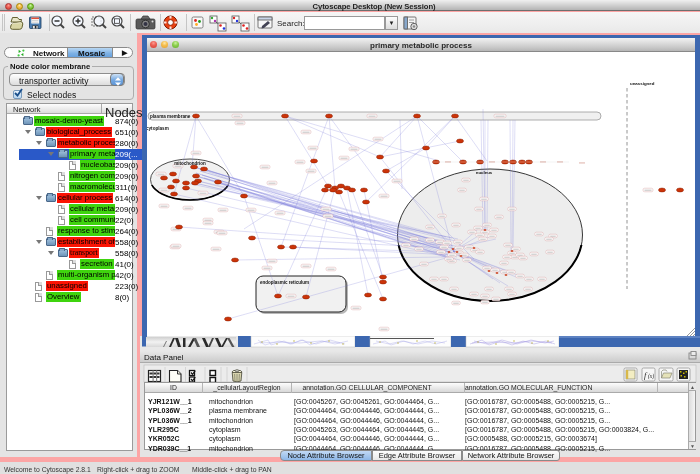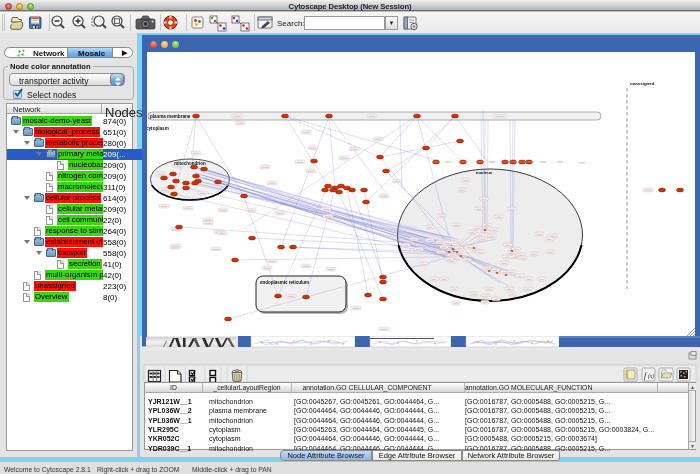--- a/index.html
+++ b/index.html
@@ -1,16 +1,16 @@
 <!DOCTYPE html>
 <html><head><meta charset="utf-8"><style>
 *{margin:0;padding:0;box-sizing:border-box;}
 html,body{width:700px;height:474px;overflow:hidden;background:#e8e8e8;font-family:"Liberation Sans",sans-serif;}
 .abs{position:absolute;}
-#page{position:relative;width:700px;height:474px;background:#7dd3fc;}
+#page{position:relative;width:700px;height:474px;background:#fca5a5;padding-left:24px;}
 
 #titlebar{left:0;top:0;width:700px;height:11px;background:linear-gradient(#f0f0f0,#cfcfcf 55%,#b4b4b4);border-bottom:1px solid #6e6e6e;}
 .tl{top:2.5px;width:7px;height:7px;border-radius:50%;}
 #title{width:700px;text-align:center;top:1.5px;font-size:7.7px;font-weight:600;color:#222;letter-spacing:-0.1px;}
 
 #toolbar{left:0;top:12px;width:700px;height:21px;background:linear-gradient(#f6f6f6,#e9e9e9);}
 .tsep{top:2px;width:1px;height:17px;background:#c5c5c5;}
 #searchlbl{top:19px;left:277px;font-size:8px;color:#222;}
 #searchbox{top:16px;left:304px;width:81px;height:14px;background:#fff;border:1px solid #999;}
 #searchdrop{top:16px;left:385px;width:13px;height:14px;background:linear-gradient(#fdfdfd,#ddd);border:1px solid #999;font-size:6px;color:#222;text-align:center;line-height:13px;}
@@ -27,21 +27,21 @@
 #combo span{position:absolute;left:9px;top:1.5px;font-size:8.5px;color:#111;}
 #combobtn{position:absolute;right:0px;top:-1px;width:14px;height:13px;background:linear-gradient(#cfe3f7,#74a7e0 55%,#5d97da);border:1px solid #7a7a7a;border-radius:4px;}
 #checkbox{left:13px;top:57px;width:9px;height:9px;background:linear-gradient(#eaf3fc,#b9d6f0);border:1px solid #7799bb;border-radius:2px;}
 #checklbl{left:27px;top:57px;font-size:8.5px;color:#111;}
 
 #tree{left:6px;top:70px;width:127px;height:348px;background:#fff;border:1px solid #9a9a9a;}
 #treehead{position:absolute;left:0;top:0;width:125px;height:10px;background:linear-gradient(#fdfdfd,#dcdcdc);border-bottom:1px solid #aaa;}
 #treehead .c1{position:absolute;left:6px;top:1px;font-size:7.5px;color:#222;}
 #treehead .c2{position:absolute;left:98px;top:1px;font-size:13px;color:#222;}
 #treehead .sep{position:absolute;left:94px;top:0;width:1px;height:10px;background:#aaa;}
-.trow{position:absolute;left:0;width:143px;height:11px;}
+.trow{position:absolute;left:12px;width:143px;height:11px;}
 .trow .lbl{position:absolute;top:0.5px;font-size:7.8px;color:#000;white-space:nowrap;overflow:hidden;padding:0 1px;height:10px;line-height:10px;}
 .file:before{content:"";position:absolute;right:-1px;top:-1px;width:3px;height:3px;background:#ddd;border-left:1px solid #999;border-bottom:1px solid #999;}
 .trow .cnt{position:absolute;left:96px;top:1px;font-size:8px;color:#000;}
 .grn{background:#3fd40e;}
 .red{background:#fb1404;}
 .arr{position:absolute;top:3px;width:0;height:0;border-left:3.5px solid transparent;border-right:3.5px solid transparent;border-top:4.5px solid #777;}
 .fold{position:absolute;top:1.5px;width:10px;height:8px;background:linear-gradient(#9fc0dd,#6e94b8);border:1px solid #4a688a;border-radius:1px;}
 .fold:before{content:"";position:absolute;left:0px;top:-2px;width:4px;height:2px;background:#86a9c9;border:1px solid #4a688a;border-bottom:none;border-radius:1px 1px 0 0;}
 .file{position:absolute;top:1px;width:7px;height:9px;background:#fff;border:1px solid #999;}
 
@@ -175,21 +175,21 @@
     <div class="tabtxt" style="left:73px;">Mosaic</div>
     <div class="tabtxt" style="left:117px;font-size:7px;top:1.5px;">▶</div>
   </div>
   <svg class="abs" style="left:17px;top:15.5px" width="8" height="8" viewBox="0 0 10 10">
         <path d="M2 1 l3 2 -3 2z" fill="#2a2"></path>
         <path d="M8 9 l-3-2 3-2z" fill="#2a2"></path>
         <circle cx="2" cy="8" r="1.4" fill="#4c4"></circle>
         <circle cx="8" cy="2" r="1.4" fill="#4c4"></circle>
       </svg>
   <div class="abs" id="groupbox"></div>
-  <div class="abs" id="grouplbl">Node color annotation</div>
+  <div class="abs" id="grouplbl">Node color membrane</div>
   <div class="abs" id="combo">
         <span>transporter activity</span>
         <div id="combobtn"><svg width="14" height="13" viewBox="0 0 14 13">
             <path d="M7 2.2 l3 3.4 H4z" fill="#fff"></path>
             <path d="M7 10.8 l-3-3.4 h6z" fill="#fff"></path>
           </svg></div>
       </div>
   <div class="abs" id="checkbox">
         <svg width="11" height="11" viewBox="0 0 11 11" style="position:absolute;left:-1px;top:-3px">
           <path d="M2 5 L4.5 7.5 L9 1" stroke="#1a4f8b" stroke-width="1.8" fill="none"></path>
@@ -292,20 +292,23 @@
           <div class="trow" style="top:187.5px;">
             <div class="file" style="left:16px;"></div>
             <div class="lbl grn" style="left:27px;max-width:69px;">Overview</div>
             <div class="cnt" style="">8(0)</div>
           </div>
         </div>
   </div>
 </div>
 
 <div class="abs" id="netwin">
+  <div id="nettitle">
+        <span>primary metabolic process</span>
+      </div>
   <div class="abs tl" style="left:7.5px;top:6px;background:radial-gradient(circle at 50% 30%,#ff9a90,#ec6256 40%,#d33a2e);"></div>
   <div class="abs tl" style="left:18.5px;top:6px;background:radial-gradient(circle at 50% 30%,#ffe9a8,#f5bf4f 40%,#e09e2f);"></div>
   <div class="abs tl" style="left:29.5px;top:6px;background:radial-gradient(circle at 50% 30%,#cdf2a0,#8fd151 40%,#62ab27);"></div>
   <div id="netcanvas"><svg id="net" width="548" height="284" viewBox="3 3 548 284">
           <defs>
             <clipPath id="cpn">
               <rect x="250" y="196" width="195" height="70"></rect>
             </clipPath>
             <clipPath id="cpm">
               <rect x="4" y="136" width="85" height="20"></rect>
@@ -992,20 +995,23 @@
           <circle cx="356" cy="8" r="0.7"></circle>
           <circle cx="374" cy="5" r="0.7"></circle>
           <circle cx="392" cy="7" r="0.7"></circle>
           <circle cx="408" cy="5" r="0.7"></circle>
         </g>
         <rect x="419" y="0" width="141" height="11" fill="#3c67b0"></rect>
         <rect x="419" y="0" width="141" height="2" fill="#5d82c2"></rect>
       </svg></div>
 
 <div class="abs" id="dpanel">
+  <div id="dphead">
+        <span>Data Panel</span>
+      </div>
   <svg style="position:absolute;left:0;top:0;" width="560" height="32" viewBox="0 0 560 32">
     <rect x="4" y="14" width="552" height="17" fill="#ececec" stroke="#bbb" stroke-width="0.6"></rect>
     <g>
       <rect x="8.5" y="19.5" width="12" height="11" fill="#fff" stroke="#222" stroke-width="1.2"></rect>
       <rect x="9.5" y="21.5" width="10" height="2" fill="#333"></rect>
           <rect x="9.5" y="25" width="10" height="2" fill="#333"></rect>
       <rect x="12.5" y="19.5" width="1.2" height="11" fill="#888"></rect>
           <rect x="16" y="19.5" width="1.2" height="11" fill="#888"></rect>
       <path d="M29.5 19.5 h8 l3.5 3.5 v8 h-11.5z" fill="#fdfdf5" stroke="#222" stroke-width="1.1"></path>
       <path d="M37.5 19.5 v3.5 h3.5" fill="#e8e8d8" stroke="#222" stroke-width="0.9"></path>

